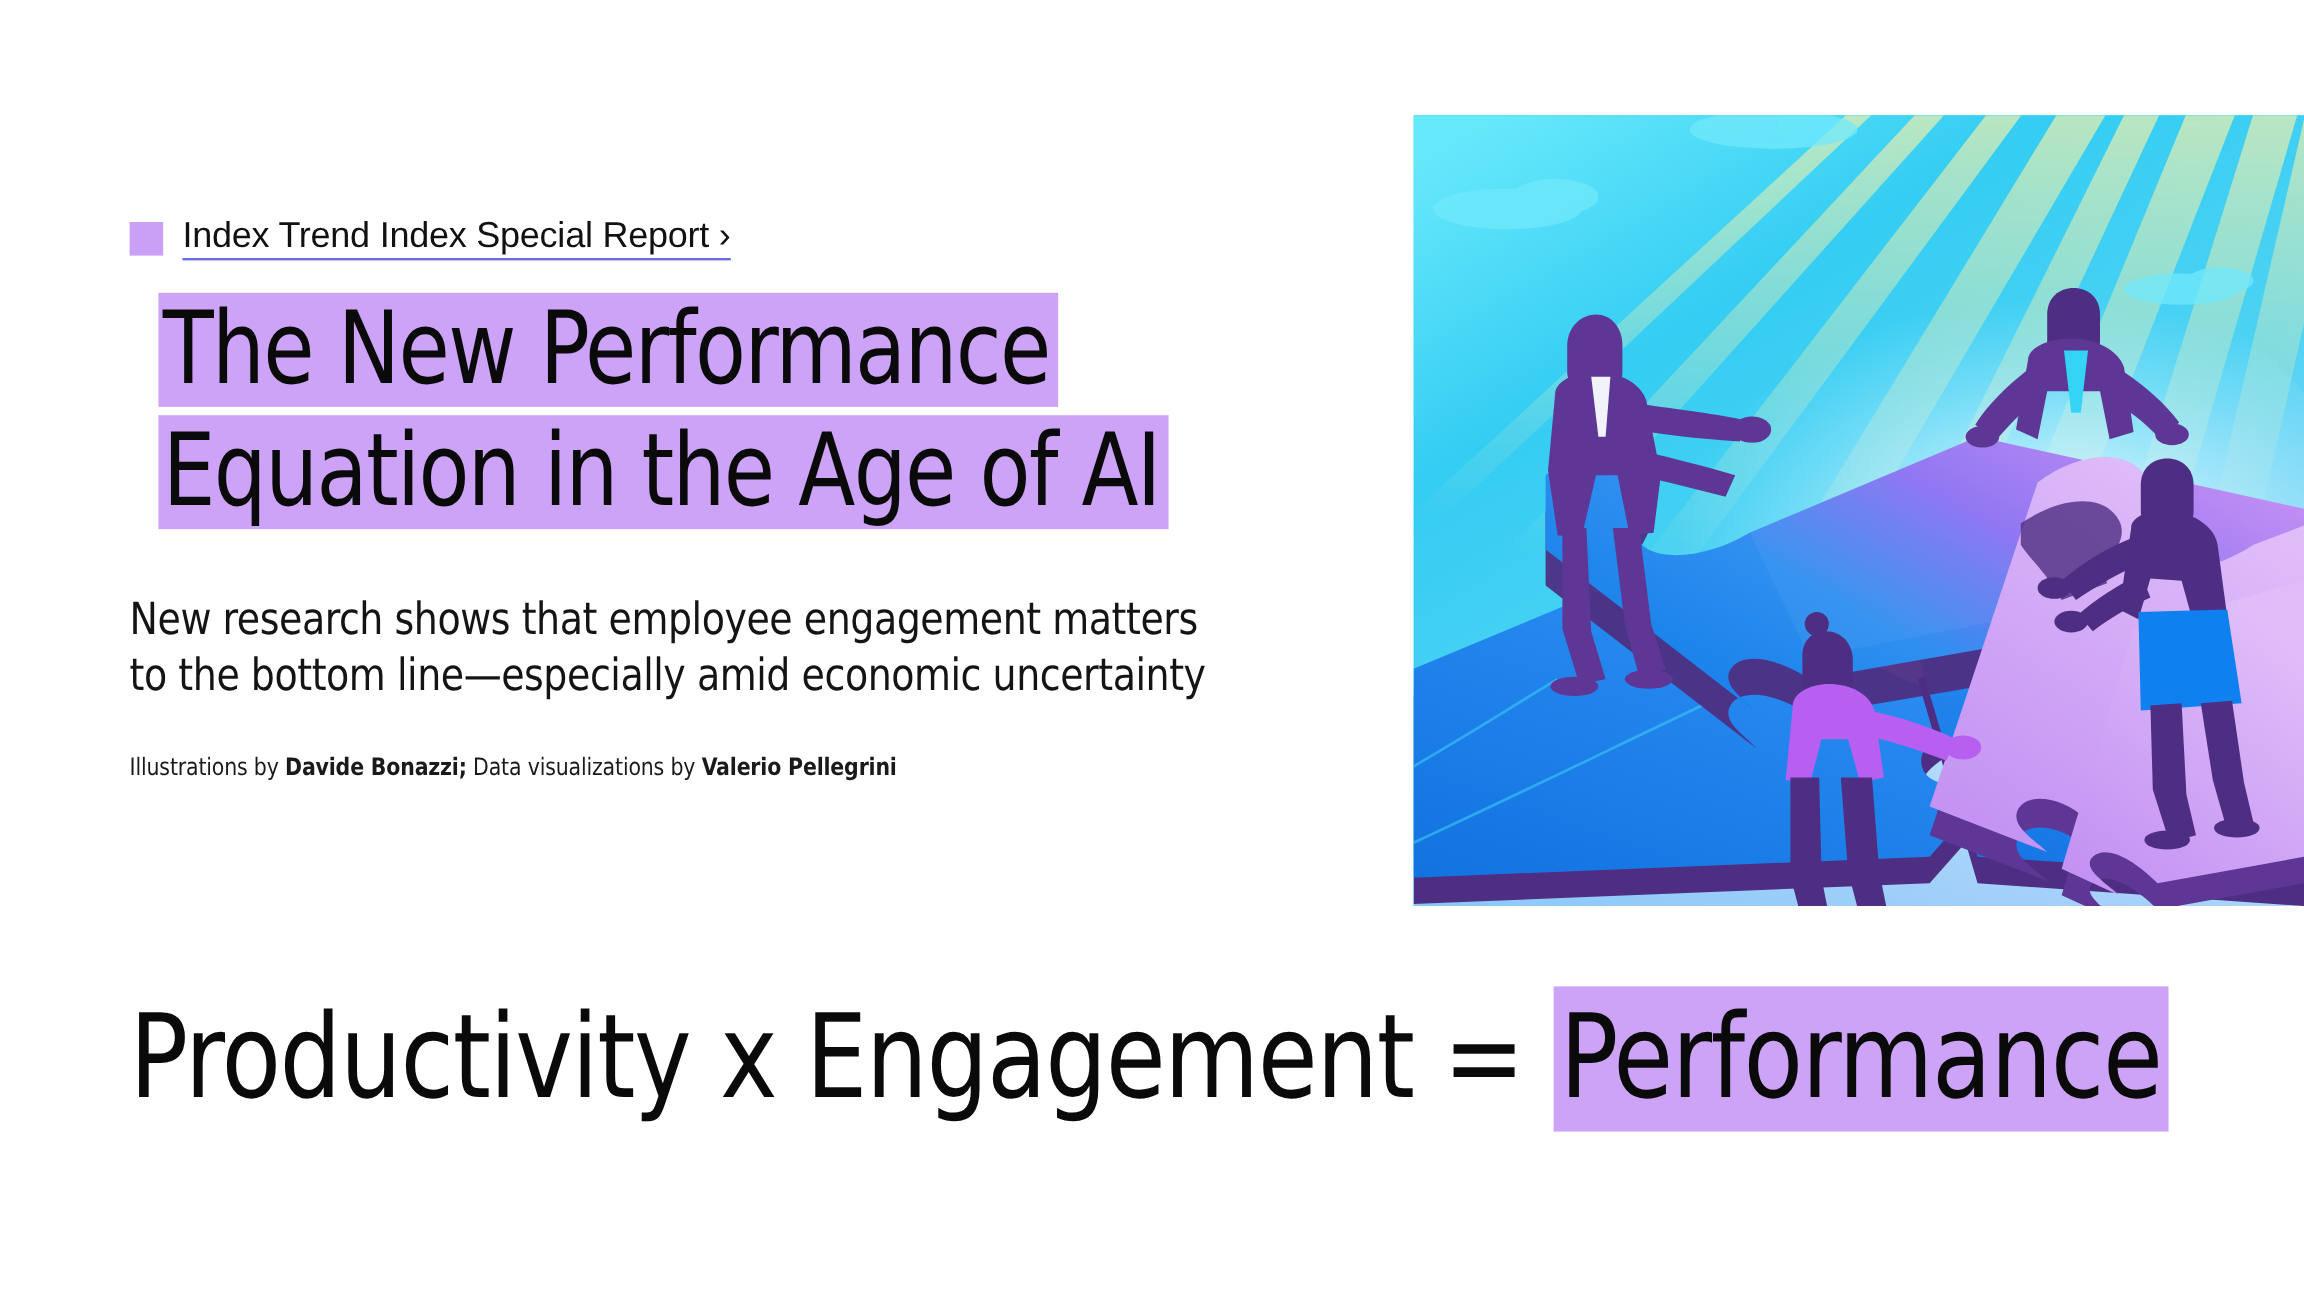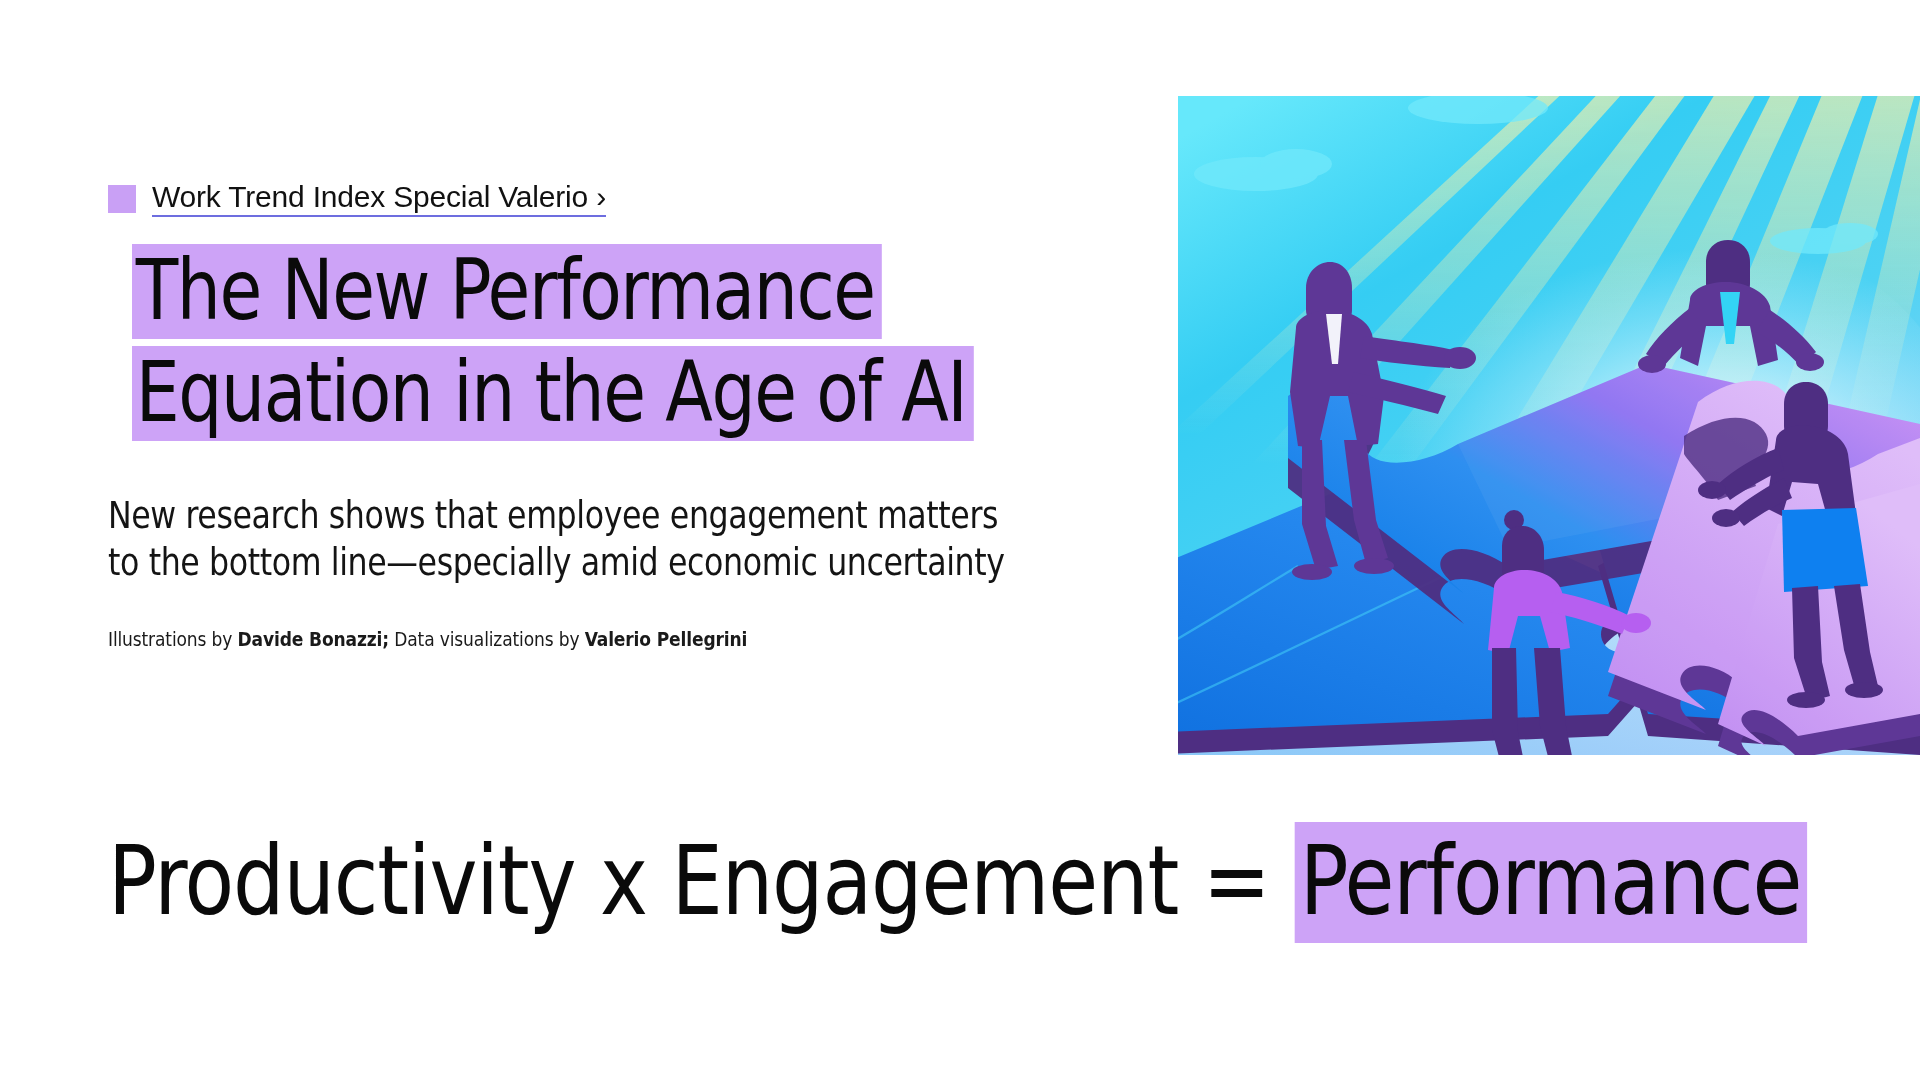--- a/index.html
+++ b/index.html
@@ -129,21 +129,21 @@
 </style>
 </head>
 <body>
 
 <div id="page">
 
   <div id="text-col">
 
     <div id="eyebrow">
       <span id="eyebrow-swatch"></span>
-      <a id="eyebrow-link" href="#">Work Trend Index Special Valerio ›</a>
+      <a id="eyebrow-link" href="#">Index Trend Index Special Report ›</a>
     </div>
 
     <h1 id="headline">
       <span class="headline-line">The New Performance</span>
       <span class="headline-line">Equation in the Age of AI</span>
     </h1>
 
     <p id="deck">
       <span class="deck-line">New research shows that employee engagement matters</span>
       <span class="deck-line">to the bottom line—especially amid economic uncertainty</span>

